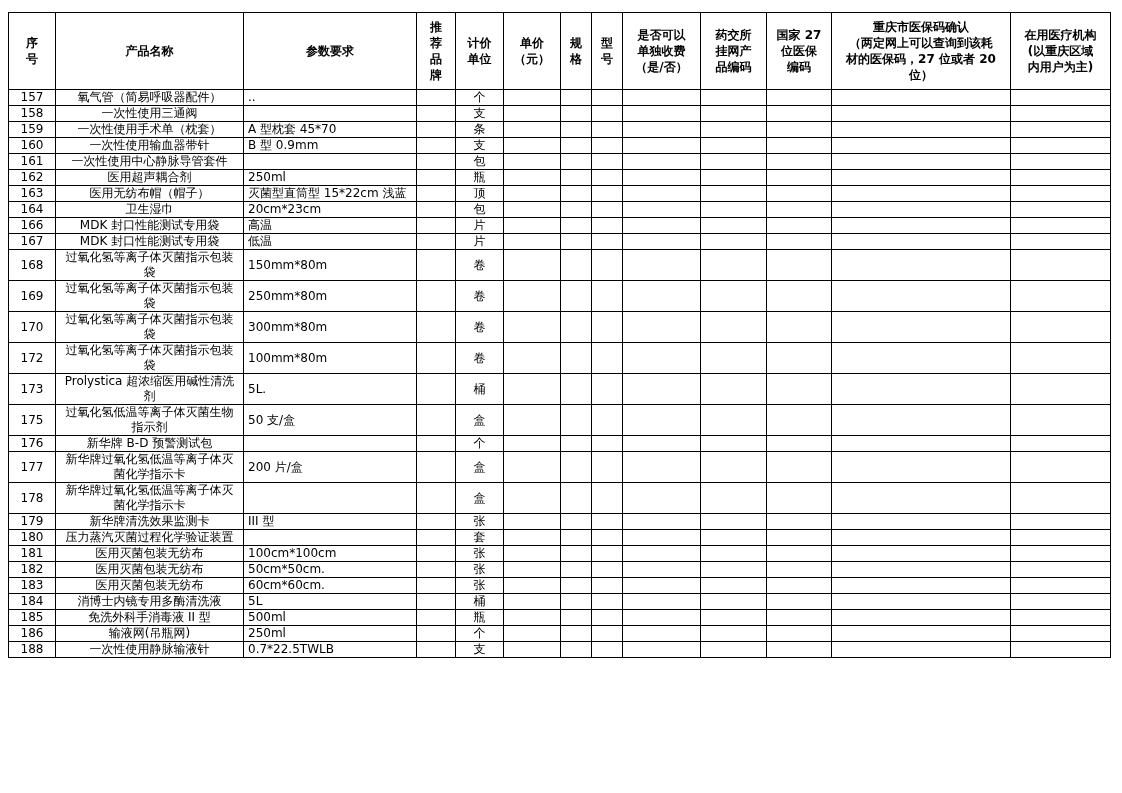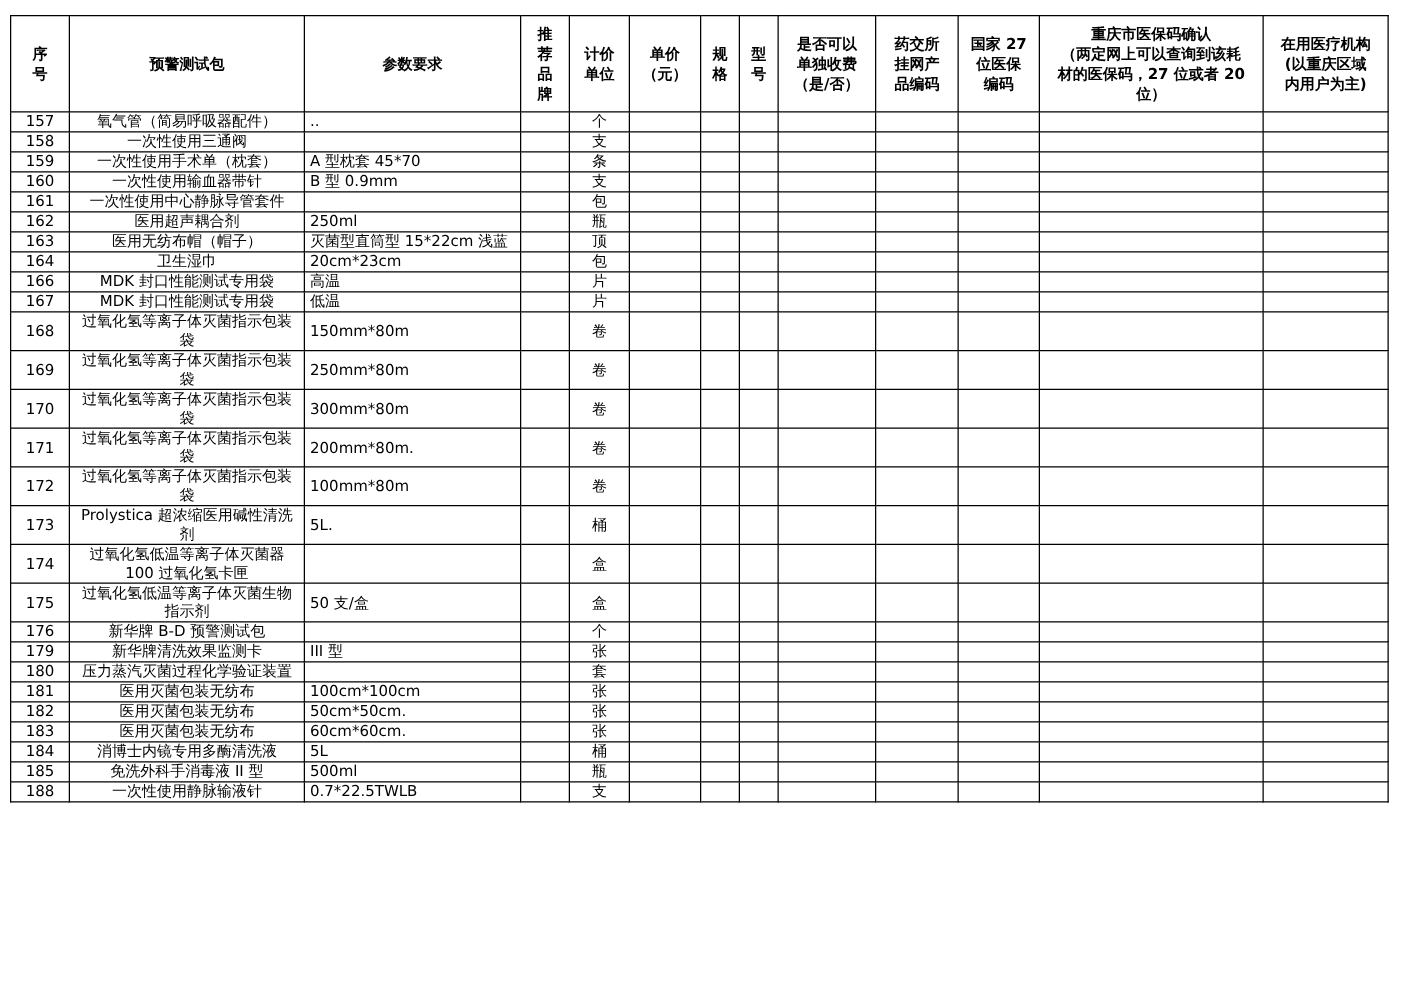--- a/index.html
+++ b/index.html
@@ -63,21 +63,21 @@
         <col style="width: 78px;">
         <col style="width: 66px;">
         <col style="width: 65px;">
         <col style="width: 179px;">
         <col style="width: 100px;">
       </colgroup>
     <thead>
       <tr>
         <th>序
 号</th>
-        <th>预警测试包</th>
+        <th>产品名称</th>
         <th>参数要求</th>
         <th>推
 荐
 品
 牌</th>
         <th>计价
 单位</th>
         <th>单价
 （元）</th>
         <th>规
@@ -292,35 +292,20 @@
           <td class="col-price"></td>
           <td class="col-spec"></td>
           <td class="col-model"></td>
           <td class="col-chargeable"></td>
           <td class="col-exchange_code"></td>
           <td class="col-national_code"></td>
           <td class="col-cq_code"></td>
           <td class="col-institutions"></td>
         </tr>
         <tr>
-          <td class="col-no">171</td>
-          <td class="col-name">过氧化氢等离子体灭菌指示包装袋</td>
-          <td class="col-param">200mm*80m.</td>
-          <td class="col-brand"></td>
-          <td class="col-unit">卷</td>
-          <td class="col-price"></td>
-          <td class="col-spec"></td>
-          <td class="col-model"></td>
-          <td class="col-chargeable"></td>
-          <td class="col-exchange_code"></td>
-          <td class="col-national_code"></td>
-          <td class="col-cq_code"></td>
-          <td class="col-institutions"></td>
-        </tr>
-        <tr>
           <td class="col-no">172</td>
           <td class="col-name">过氧化氢等离子体灭菌指示包装袋</td>
           <td class="col-param">100mm*80m</td>
           <td class="col-brand"></td>
           <td class="col-unit">卷</td>
           <td class="col-price"></td>
           <td class="col-spec"></td>
           <td class="col-model"></td>
           <td class="col-chargeable"></td>
           <td class="col-exchange_code"></td>
@@ -337,35 +322,20 @@
           <td class="col-price"></td>
           <td class="col-spec"></td>
           <td class="col-model"></td>
           <td class="col-chargeable"></td>
           <td class="col-exchange_code"></td>
           <td class="col-national_code"></td>
           <td class="col-cq_code"></td>
           <td class="col-institutions"></td>
         </tr>
         <tr>
-          <td class="col-no">174</td>
-          <td class="col-name">过氧化氢低温等离子体灭菌器 100 过氧化氢卡匣</td>
-          <td class="col-param"></td>
-          <td class="col-brand"></td>
-          <td class="col-unit">盒</td>
-          <td class="col-price"></td>
-          <td class="col-spec"></td>
-          <td class="col-model"></td>
-          <td class="col-chargeable"></td>
-          <td class="col-exchange_code"></td>
-          <td class="col-national_code"></td>
-          <td class="col-cq_code"></td>
-          <td class="col-institutions"></td>
-        </tr>
-        <tr>
           <td class="col-no">175</td>
           <td class="col-name">过氧化氢低温等离子体灭菌生物指示剂</td>
           <td class="col-param">50 支/盒</td>
           <td class="col-brand"></td>
           <td class="col-unit">盒</td>
           <td class="col-price"></td>
           <td class="col-spec"></td>
           <td class="col-model"></td>
           <td class="col-chargeable"></td>
           <td class="col-exchange_code"></td>
@@ -382,20 +352,50 @@
           <td class="col-price"></td>
           <td class="col-spec"></td>
           <td class="col-model"></td>
           <td class="col-chargeable"></td>
           <td class="col-exchange_code"></td>
           <td class="col-national_code"></td>
           <td class="col-cq_code"></td>
           <td class="col-institutions"></td>
         </tr>
         <tr>
+          <td class="col-no">177</td>
+          <td class="col-name">新华牌过氧化氢低温等离子体灭菌化学指示卡</td>
+          <td class="col-param">200 片/盒</td>
+          <td class="col-brand"></td>
+          <td class="col-unit">盒</td>
+          <td class="col-price"></td>
+          <td class="col-spec"></td>
+          <td class="col-model"></td>
+          <td class="col-chargeable"></td>
+          <td class="col-exchange_code"></td>
+          <td class="col-national_code"></td>
+          <td class="col-cq_code"></td>
+          <td class="col-institutions"></td>
+        </tr>
+        <tr>
+          <td class="col-no">178</td>
+          <td class="col-name">新华牌过氧化氢低温等离子体灭菌化学指示卡</td>
+          <td class="col-param"></td>
+          <td class="col-brand"></td>
+          <td class="col-unit">盒</td>
+          <td class="col-price"></td>
+          <td class="col-spec"></td>
+          <td class="col-model"></td>
+          <td class="col-chargeable"></td>
+          <td class="col-exchange_code"></td>
+          <td class="col-national_code"></td>
+          <td class="col-cq_code"></td>
+          <td class="col-institutions"></td>
+        </tr>
+        <tr>
           <td class="col-no">179</td>
           <td class="col-name">新华牌清洗效果监测卡</td>
           <td class="col-param">III 型</td>
           <td class="col-brand"></td>
           <td class="col-unit">张</td>
           <td class="col-price"></td>
           <td class="col-spec"></td>
           <td class="col-model"></td>
           <td class="col-chargeable"></td>
           <td class="col-exchange_code"></td>
@@ -477,20 +477,35 @@
           <td class="col-national_code"></td>
           <td class="col-cq_code"></td>
           <td class="col-institutions"></td>
         </tr>
         <tr>
           <td class="col-no">185</td>
           <td class="col-name">免洗外科手消毒液 II 型</td>
           <td class="col-param">500ml</td>
           <td class="col-brand"></td>
           <td class="col-unit">瓶</td>
+          <td class="col-price"></td>
+          <td class="col-spec"></td>
+          <td class="col-model"></td>
+          <td class="col-chargeable"></td>
+          <td class="col-exchange_code"></td>
+          <td class="col-national_code"></td>
+          <td class="col-cq_code"></td>
+          <td class="col-institutions"></td>
+        </tr>
+        <tr>
+          <td class="col-no">186</td>
+          <td class="col-name">输液网(吊瓶网)</td>
+          <td class="col-param">250ml</td>
+          <td class="col-brand"></td>
+          <td class="col-unit">个</td>
           <td class="col-price"></td>
           <td class="col-spec"></td>
           <td class="col-model"></td>
           <td class="col-chargeable"></td>
           <td class="col-exchange_code"></td>
           <td class="col-national_code"></td>
           <td class="col-cq_code"></td>
           <td class="col-institutions"></td>
         </tr>
         <tr>

